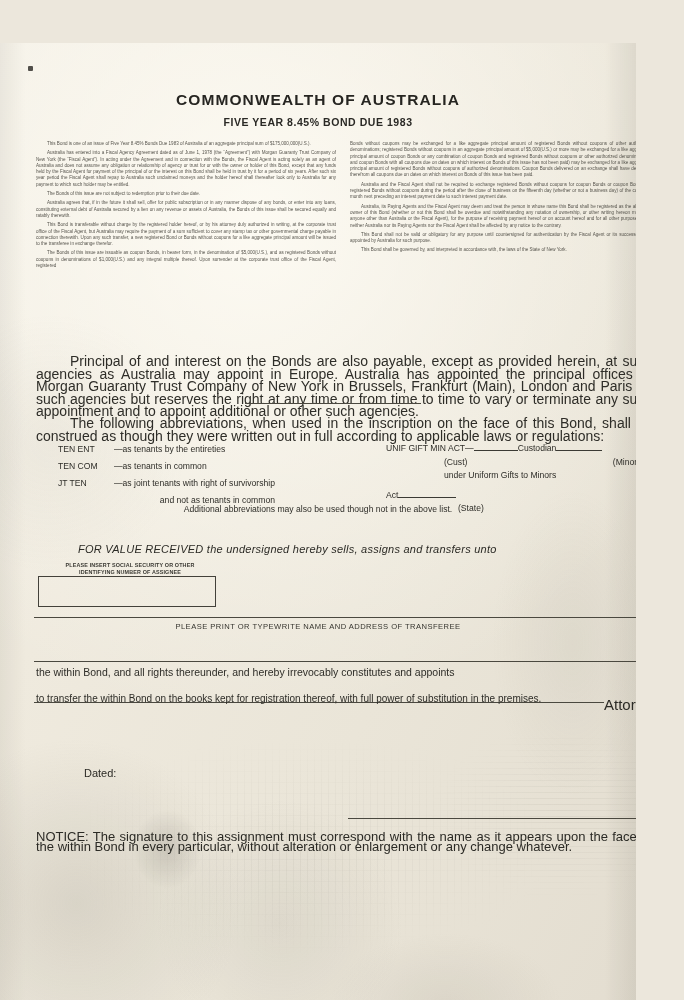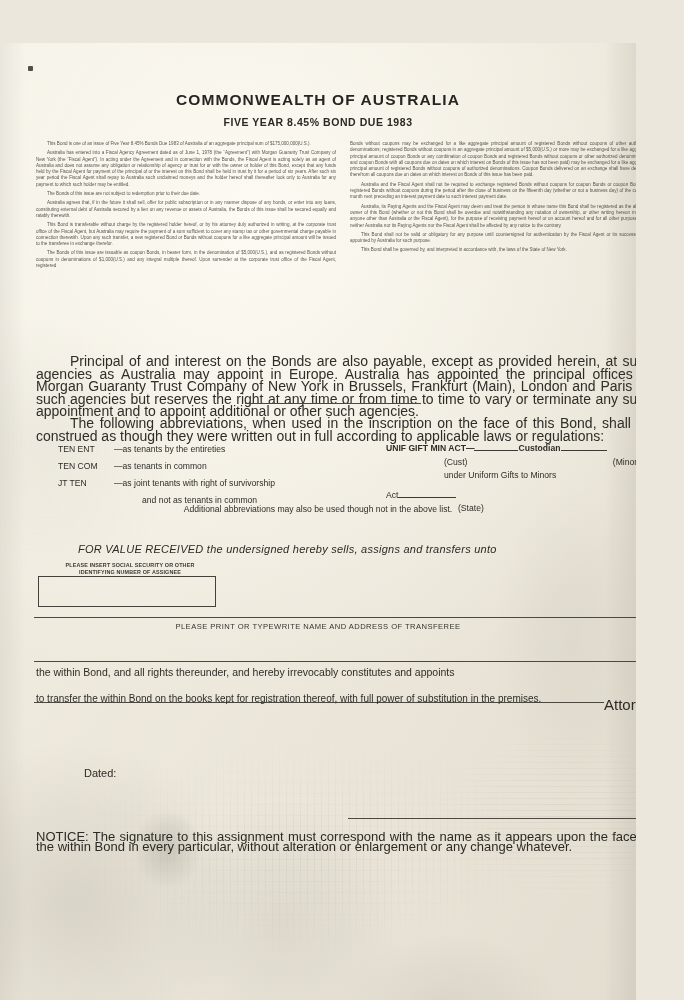--- a/index.html
+++ b/index.html
@@ -91,24 +91,24 @@
   .rule-center{
     position:absolute;left:245px;top:360px;width:176px;height:1px;
     background:#4a483f;
   }
   #abbrevintro{left:36px;top:374px;width:616px;}
 
   
   .abbr{position:absolute;left:58px;top:398px;font-size:8.6px;line-height:17px;color:#2e2d28;}
   .abbr .row{display:flex;}
   .abbr .k{width:56px;flex:none;}
-  .abbr .sub{margin-left:84px;}
+  .abbr .sub{margin-left:84px;text-align:right;}
 
   .unif{position:absolute;left:386px;top:399px;font-size:8.6px;line-height:13.5px;color:#2e2d28;}
-  .unif .l1{white-space:nowrap;font-weight:bold;}
+  .unif .l1{white-space:nowrap;}
   .unif .blank{display:inline-block;border-bottom:1px solid #3b3a34;}
   .unif .b1{width:44px;}
   .unif .b2{width:46px;}
   .unif .b3{width:58px;}
   .unif .r2{display:flex;justify-content:space-between;width:196px;margin-left:58px;}
   .unif .r3{margin-left:58px;white-space:nowrap;}
   .unif .r4{margin-top:6px;}
   .unif .r5{margin-left:72px;}
 
   .addl{

